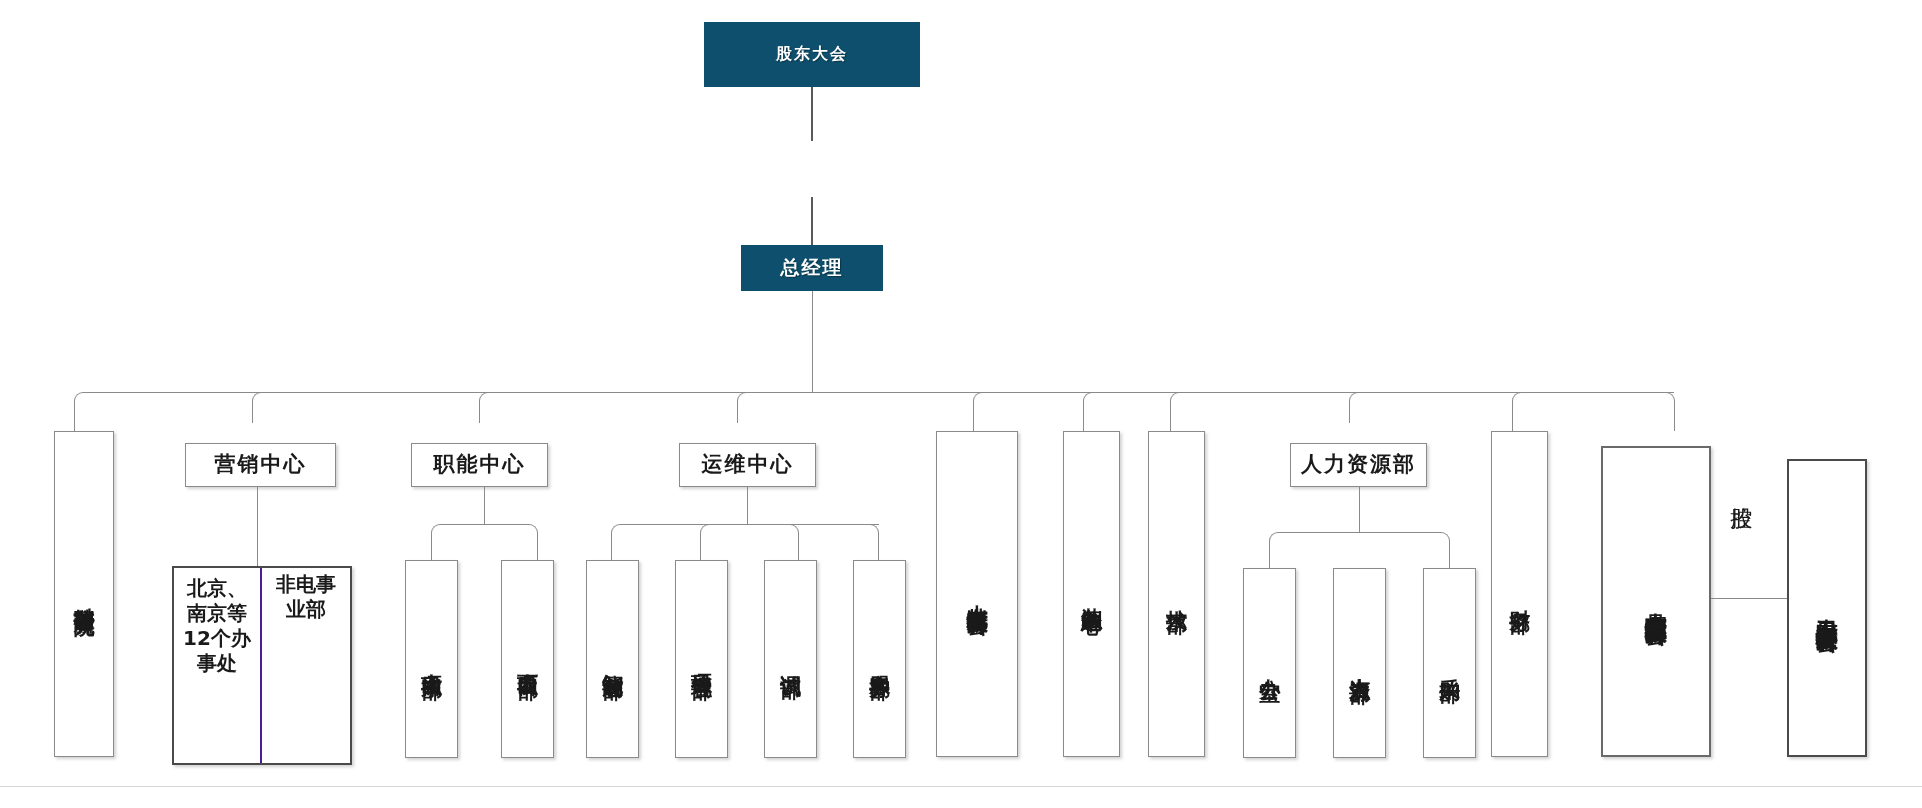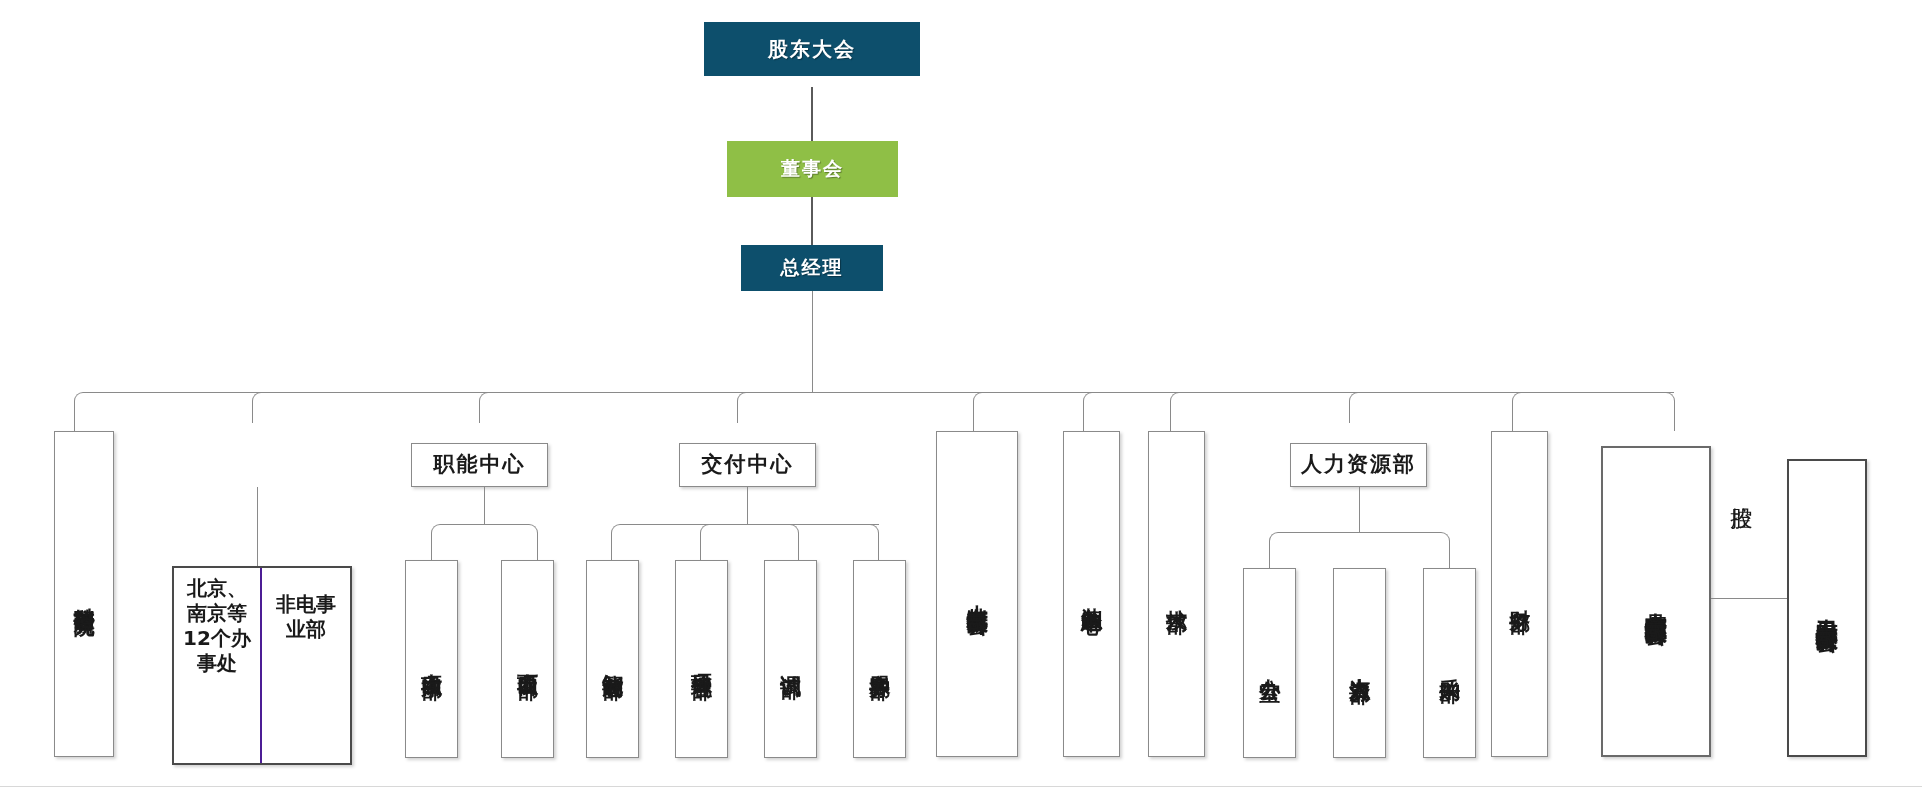--- a/index.html
+++ b/index.html
@@ -102,29 +102,26 @@
     width:1922px;
     height:1px;
     background:#d8d8d8;
   }
 </style>
 </head>
 <body>
 
 <div id="chart-root">
 
-  <div class="node node-top fill-navy" style="left:704px;top:22px;width:216px;height:54px;font-size:20px;">
+  <div class="node node-top fill-navy" style="left:704px;top:22px;width:216px;height:65px;font-size:16px;">
     <span>股东大会</span>
   </div>
 
   <div class="line vline line-dark" style="left:811px;top:87px;height:54px;"></div>
 
-  <div class="node node-top fill-green" style="left:727px;top:141px;width:171px;height:56px;font-size:19px;">
-    <span>董事会</span>
-  </div>
 
   <div class="line vline line-dark" style="left:811px;top:197px;height:48px;"></div>
 
   <div class="node node-top fill-navy" style="left:741px;top:245px;width:142px;height:46px;font-size:19px;">
     <span>总经理</span>
   </div>
 
   <div class="line vline" style="left:812px;top:291px;height:101px;"></div>
 
   <div class="hline line" style="left:83px;top:392px;width:1591px;"></div>
@@ -137,28 +134,31 @@
   <div class="elbow elbow-left" style="left:1083px;top:392px;width:10px;height:39px;"></div>
   <div class="elbow elbow-left" style="left:1170px;top:392px;width:10px;height:39px;"></div>
   <div class="elbow elbow-left" style="left:1349px;top:392px;width:10px;height:31px;"></div>
   <div class="elbow elbow-left" style="left:1512px;top:392px;width:10px;height:39px;"></div>
   <div class="elbow elbow-right" style="left:1665px;top:392px;width:10px;height:39px;"></div>
 
   <div class="node node-box" style="left:54px;top:431px;width:60px;height:326px;font-size:21px;">
     <span class="vtext">科技创新研究院</span>
   </div>
 
+  <div class="node node-box" style="left:185px;top:443px;width:151px;height:44px;font-size:21px;">
+    <span class="htext">营销中心</span>
+  </div>
   <div class="line vline" style="left:257px;top:487px;height:79px;"></div>
 
   <div class="node node-box thick" style="left:172px;top:566px;width:180px;height:199px;padding:0;">
     <div style="display:flex;width:100%;height:100%;">
       <div style="flex:1 1 50%;display:flex;align-items:flex-start;justify-content:center;padding:8px 6px 0 6px;box-sizing:border-box;border-right:2px solid #4c1d95;font-size:20px;line-height:1.25;">
         <span>北京、南京等12个办事处</span>
       </div>
-      <div style="flex:1 1 50%;display:flex;align-items:flex-start;justify-content:center;padding:24px 6px 0 6px;box-sizing:border-box;font-size:20px;line-height:1.25;">
+      <div style="flex:1 1 50%;display:flex;align-items:flex-start;justify-content:center;padding:4px 6px 0 6px;box-sizing:border-box;font-size:20px;line-height:1.25;">
         <span>非电事业部</span>
       </div>
     </div>
   </div>
 
   <div class="node node-box" style="left:411px;top:443px;width:137px;height:44px;font-size:21px;">
     <span class="htext">职能中心</span>
   </div>
   <div class="line vline" style="left:484px;top:487px;height:37px;"></div>
   <div class="hline line" style="left:440px;top:524px;width:89px;"></div>
@@ -166,21 +166,21 @@
   <div class="elbow elbow-right" style="left:528px;top:524px;width:10px;height:36px;"></div>
 
   <div class="node node-box" style="left:405px;top:560px;width:53px;height:198px;font-size:21px;">
     <span class="vtext">山东项目部</span>
   </div>
   <div class="node node-box" style="left:501px;top:560px;width:53px;height:198px;font-size:21px;">
     <span class="vtext">山西项目部</span>
   </div>
 
   <div class="node node-box" style="left:679px;top:443px;width:137px;height:44px;font-size:21px;">
-    <span class="htext">交付中心</span>
+    <span class="htext">运维中心</span>
   </div>
   <div class="line vline" style="left:747px;top:487px;height:37px;"></div>
   <div class="hline line" style="left:620px;top:524px;width:259px;"></div>
   <div class="elbow elbow-left" style="left:611px;top:524px;width:10px;height:36px;"></div>
   <div class="elbow elbow-left" style="left:700px;top:524px;width:10px;height:36px;"></div>
   <div class="elbow elbow-right" style="left:789px;top:524px;width:10px;height:36px;"></div>
   <div class="elbow elbow-right" style="left:869px;top:524px;width:10px;height:36px;"></div>
 
   <div class="node node-box" style="left:586px;top:560px;width:53px;height:198px;font-size:21px;">
     <span class="vtext">智能制造部</span>

